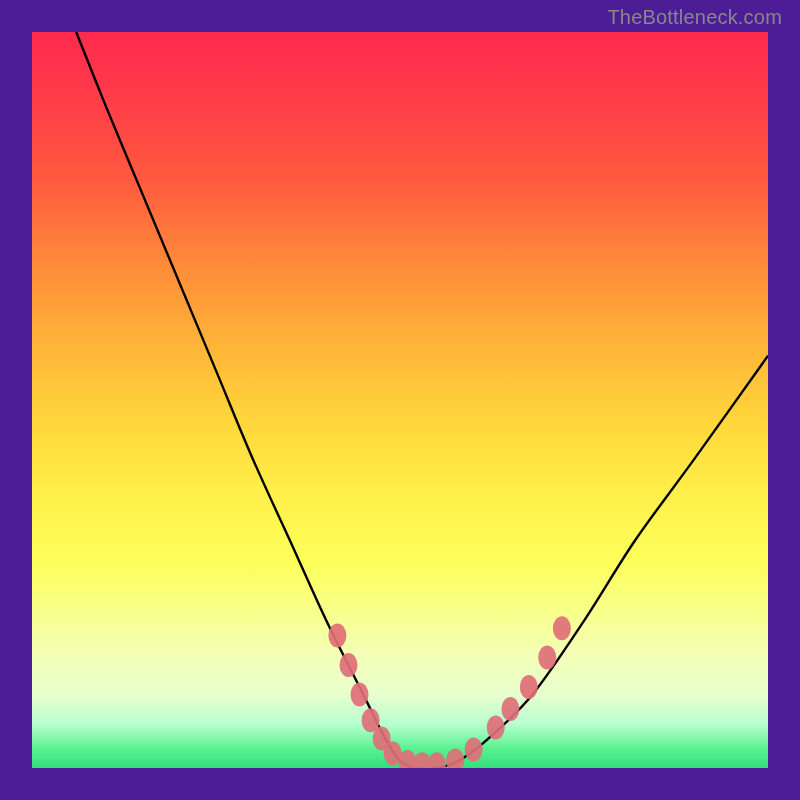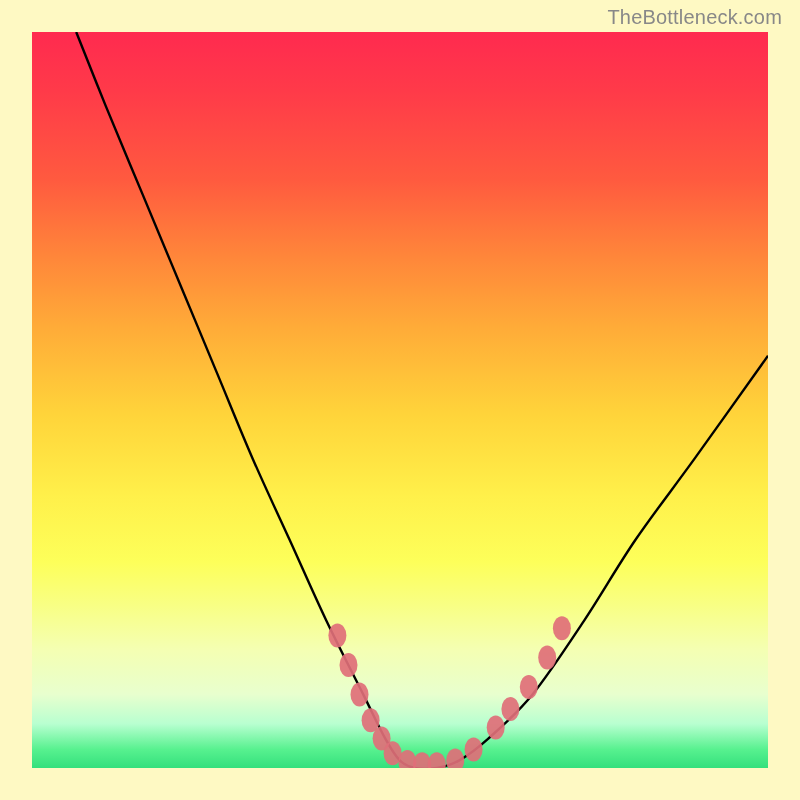--- a/index.html
+++ b/index.html
@@ -8,21 +8,21 @@
     width: 800px;
     height: 800px;
     background: #000;
     overflow: hidden;
     font-family: Arial, sans-serif;
   }
   #frame {
     position: relative;
     width: 800px;
     height: 800px;
-    background: #fef9c3;
+    background: #4c1d95;
   }
   #plot-area {
     position: absolute;
     left: 32px;
     top: 32px;
     width: 736px;
     height: 736px;
     overflow: hidden;
   }
   #gradient-bg {

